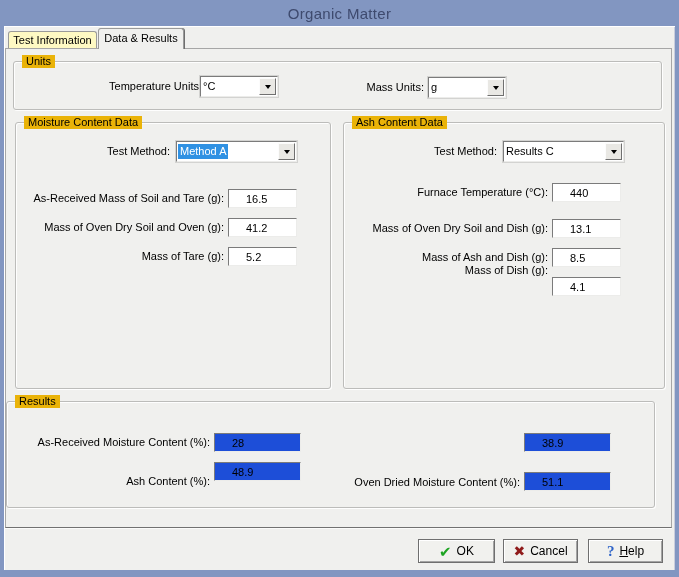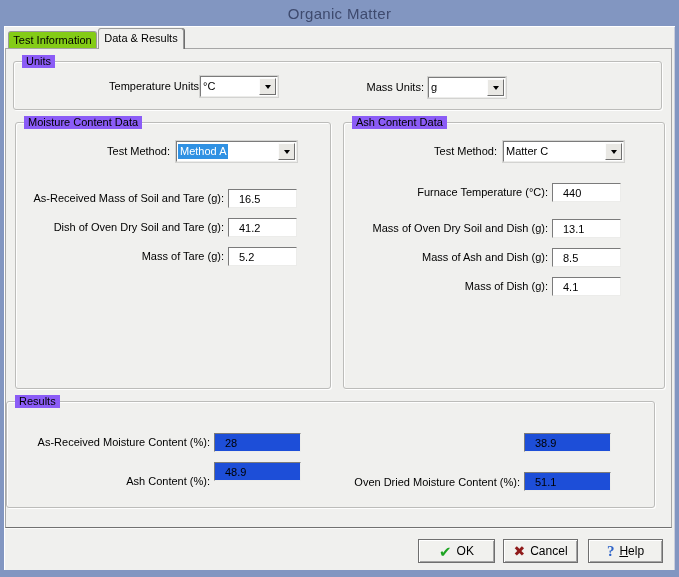--- a/index.html
+++ b/index.html
@@ -26,57 +26,57 @@
   }
   
   .tab {
     position:absolute; background:#f0f0ee;
     border:1px solid #9a9a9a; border-bottom:none;
     border-radius:3px 3px 0 0;
     text-align:center; cursor:default; white-space:nowrap;
   }
   #tab-test-information {
     left:4px; top:5px; width:89px; height:17px; line-height:16px;
-    background:#84cc16; z-index:1;
+    background:#fef9c3; z-index:1;
   }
   #tab-data-results {
     left:94px; top:2px; width:86px; height:21px; line-height:19px;
     z-index:3; box-shadow:1px 0 0 #6f6f6f;
   }
   #tab-page {
     position:absolute; left:1px; top:22px; width:667px; height:480px;
     border:1px solid #a6a6a6; border-bottom-color:#717171;
     background:#f0f0ee; z-index:2;
     box-shadow:0 1px 0 #fbfbfa;
   }
   
   .grp {
     position:absolute; border:1px solid #bcbcba; border-radius:3px;
     box-shadow: inset 1px 1px 0 rgba(255,255,255,.9), 1px 1px 0 rgba(255,255,255,.9);
     z-index:4;
   }
   .grp .legend {
-    position:absolute; top:-7px; left:8px; background:#8b5cf6;
+    position:absolute; top:-7px; left:8px; background:#eab308;
     padding:0 4px; line-height:13px; white-space:nowrap;
   }
   #grp-units    { left:9px;   top:35px;  width:649px; height:49px;  }
   #grp-moisture { left:11px;  top:96px;  width:316px; height:267px; }
   #grp-ash      { left:339px; top:96px;  width:322px; height:267px; }
   #grp-results  { left:2px;   top:375px; width:649px; height:107px; }
   
   .lbl {
     position:absolute; text-align:right; height:13px; line-height:13px;
     white-space:nowrap; z-index:5;
   }
   
   .field {
     position:absolute; height:19px; z-index:5;
     border:1px solid; border-color:#7b7b7b #ececea #ececea #7b7b7b;
     background:#fff; font-family:inherit; font-size:11px; color:#000;
-    padding:0 10px; outline:none;
+    padding:0 17px; outline:none;
   }
   .field.result { background:#1d4ed8; }
   
   .combo {
     position:absolute; height:21px; z-index:5; background:#fff;
     border:1px solid; border-color:#7b7b7b #ececea #ececea #7b7b7b;
     box-shadow:0 0 0 1px rgba(123,123,123,.25);
     cursor:default;
   }
   .combo .txt {
@@ -151,47 +151,47 @@
     <div class="combo" style="left:172px; top:115px; width:121px;padding-left:24px;">
       <span class="txt sel">Method A</span>
       <span class="dropbtn">
         <span class="arrow-down"></span>
       </span>
     </div>
 
     <span class="lbl" style="left:14px; width:206px; top:166px;">As-Received Mass of Soil and Tare (g):</span>
     <input class="field" style="left: 224px; top: 163px; width: 69px;" value="16.5">
 
-    <span class="lbl" style="left:14px; width:206px; top:195px;">Dish of Oven Dry Soil and Tare (g):</span>
+    <span class="lbl" style="left:14px; width:206px; top:195px;">Mass of Oven Dry Soil and Oven (g):</span>
     <input class="field" style="left: 224px; top: 192px; width: 69px;" value="41.2">
 
     <span class="lbl" style="left:14px; width:206px; top:224px;">Mass of Tare (g):</span>
     <input class="field" style="left: 224px; top: 221px; width: 69px;" value="5.2">
 
     <div class="grp" id="grp-ash">
       <span class="legend">Ash Content Data</span>
     </div>
     <span class="lbl" style="left:385px; width:108px; top:119px;">Test Method:</span>
     <div class="combo" style="left:499px; top:115px; width:121px;">
-      <span class="txt">Matter C</span>
+      <span class="txt">Results C</span>
       <span class="dropbtn">
         <span class="arrow-down"></span>
       </span>
     </div>
 
     <span class="lbl" style="left:342px; width:202px; top:160px;">Furnace Temperature (°C):</span>
     <input class="field" style="left: 548px; top: 157px; width: 69px;" value="440">
 
     <span class="lbl" style="left:342px; width:202px; top:196px;">Mass of Oven Dry Soil and Dish (g):</span>
     <input class="field" style="left: 548px; top: 193px; width: 69px;" value="13.1">
 
     <span class="lbl" style="left:342px; width:202px; top:225px;">Mass of Ash and Dish (g):</span>
     <input class="field" style="left: 548px; top: 222px; width: 69px;" value="8.5">
 
-    <span class="lbl" style="left:342px; width:202px; top:254px;padding-left:32px;">Mass of Dish (g):</span>
+    <span class="lbl" style="left:342px; width:202px; top:238px;padding-left:32px;">Mass of Dish (g):</span>
     <input class="field" style="left: 548px; top: 251px; width: 69px;" value="4.1">
 
     <div class="grp" id="grp-results">
       <span class="legend">Results</span>
     </div>
 
     <span class="lbl" style="left:16px; width:190px; top:410px;">As-Received Moisture Content (%):</span>
     <input class="field result" style="left: 210px; top: 407px; width: 87px;" value="28">
 
     <span class="lbl" style="left:325px; width:191px; top:410px;margin-top:40px;">Oven Dried Moisture Content (%):</span>

